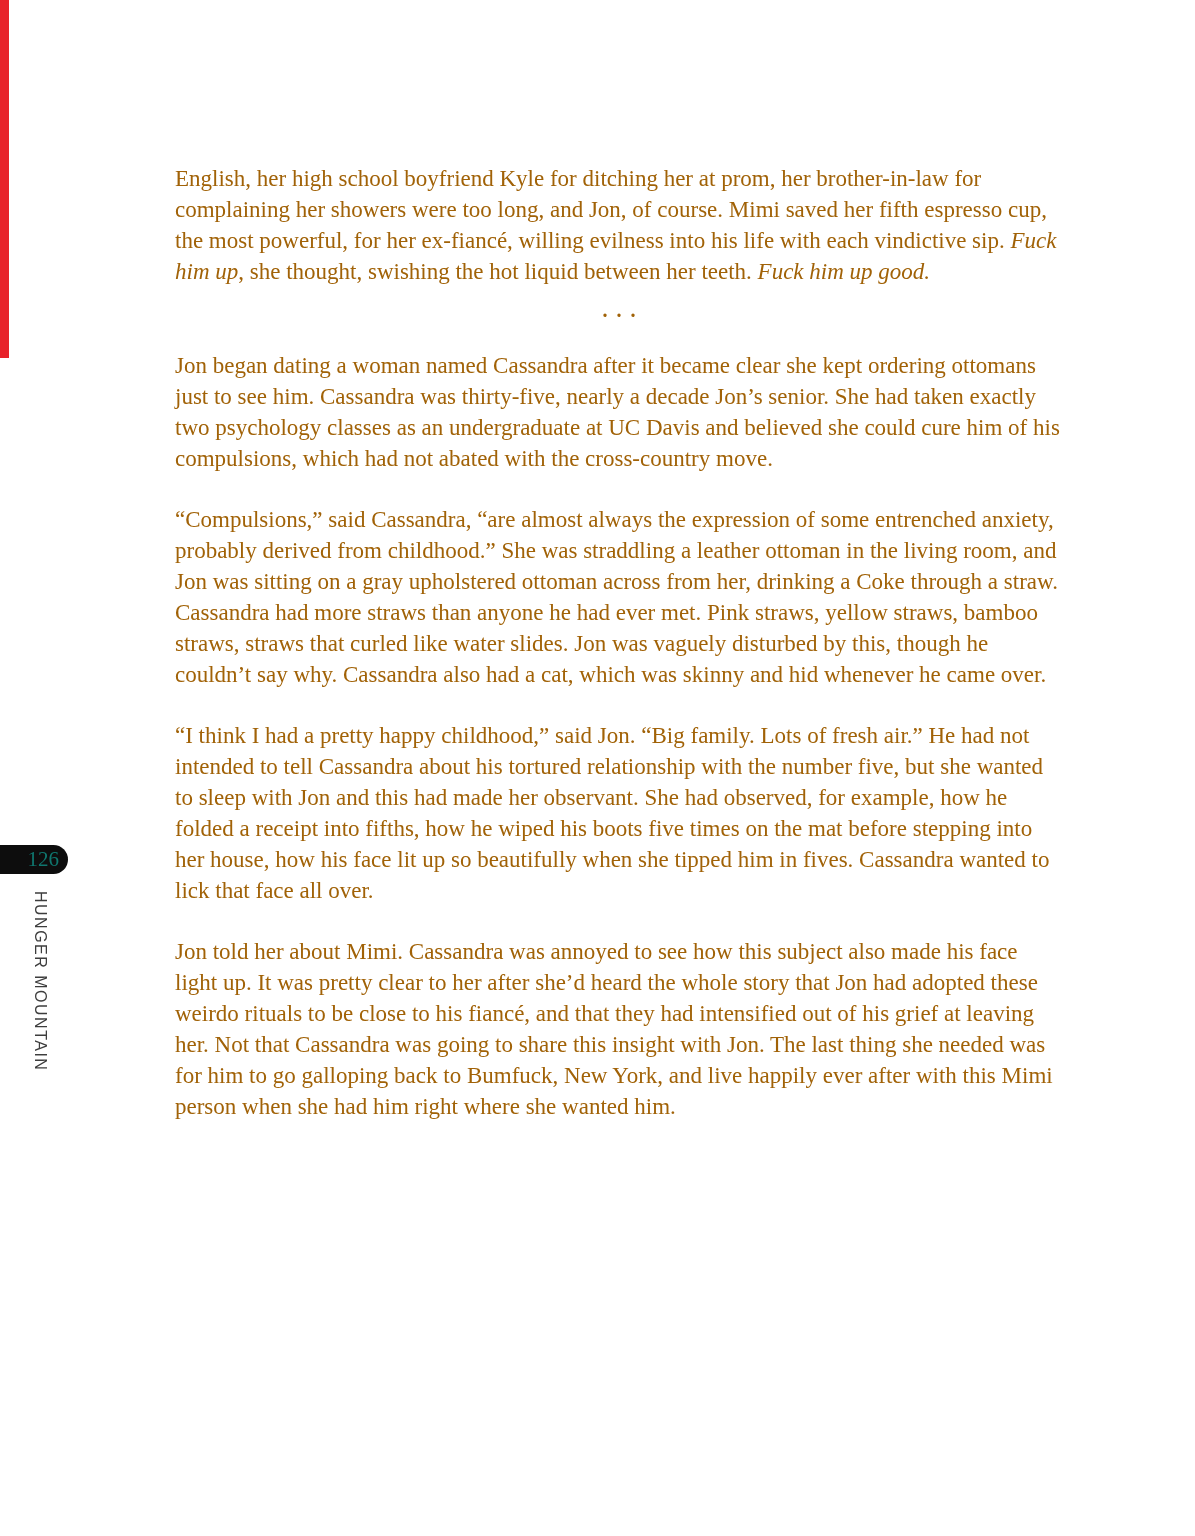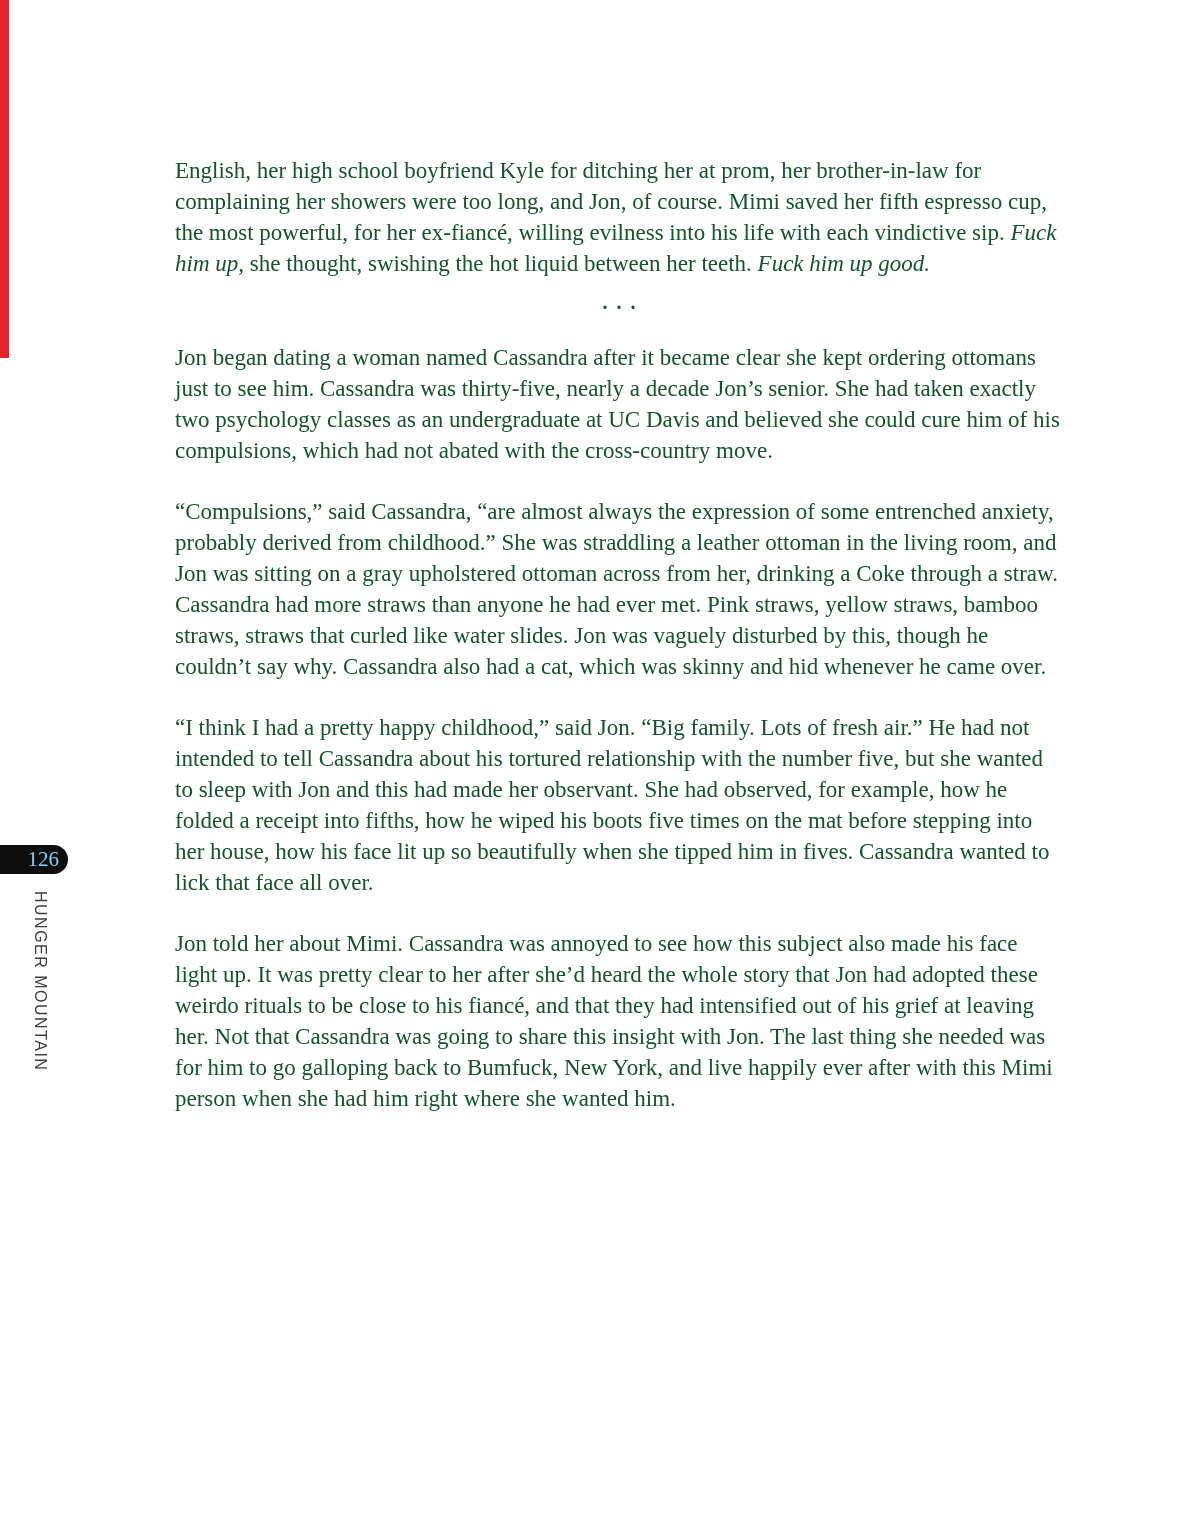--- a/index.html
+++ b/index.html
@@ -24,21 +24,21 @@
   }
   .page-tab {
     position: absolute;
     left: 0;
     top: 845px;
     width: 68px;
     height: 29px;
     box-sizing: border-box;
     background: #0d0d0d;
     border-radius: 0 15px 15px 0;
-    color: #7dd3fc;
+    color: #0f766e;
     font-family: "Liberation Serif", serif;
     font-size: 21px;
     line-height: 29px;
     text-align: right;
     padding-right: 9px;
   }
   .spine-label {
     position: absolute;
     left: 31px;
     top: 891px;
@@ -46,23 +46,23 @@
     text-orientation: mixed;
     font-family: "Liberation Sans", sans-serif;
     font-size: 16px;
     letter-spacing: 1.5px;
     color: #3d3d3d;
     white-space: nowrap;
   }
   .article-text {
     position: absolute;
     left: 175px;
-    top: 155px;
+    top: 163px;
     width: 890px;
-    color: #14532d;
+    color: #a16207;
   }
   .article-text p {
     margin: 0 0 30px 0;
     font-family: "Liberation Serif", serif;
     font-size: 23px;
     line-height: 31px;
     text-align: left;
   }
   .article-text p.para:first-child {
     margin-bottom: 8px;

